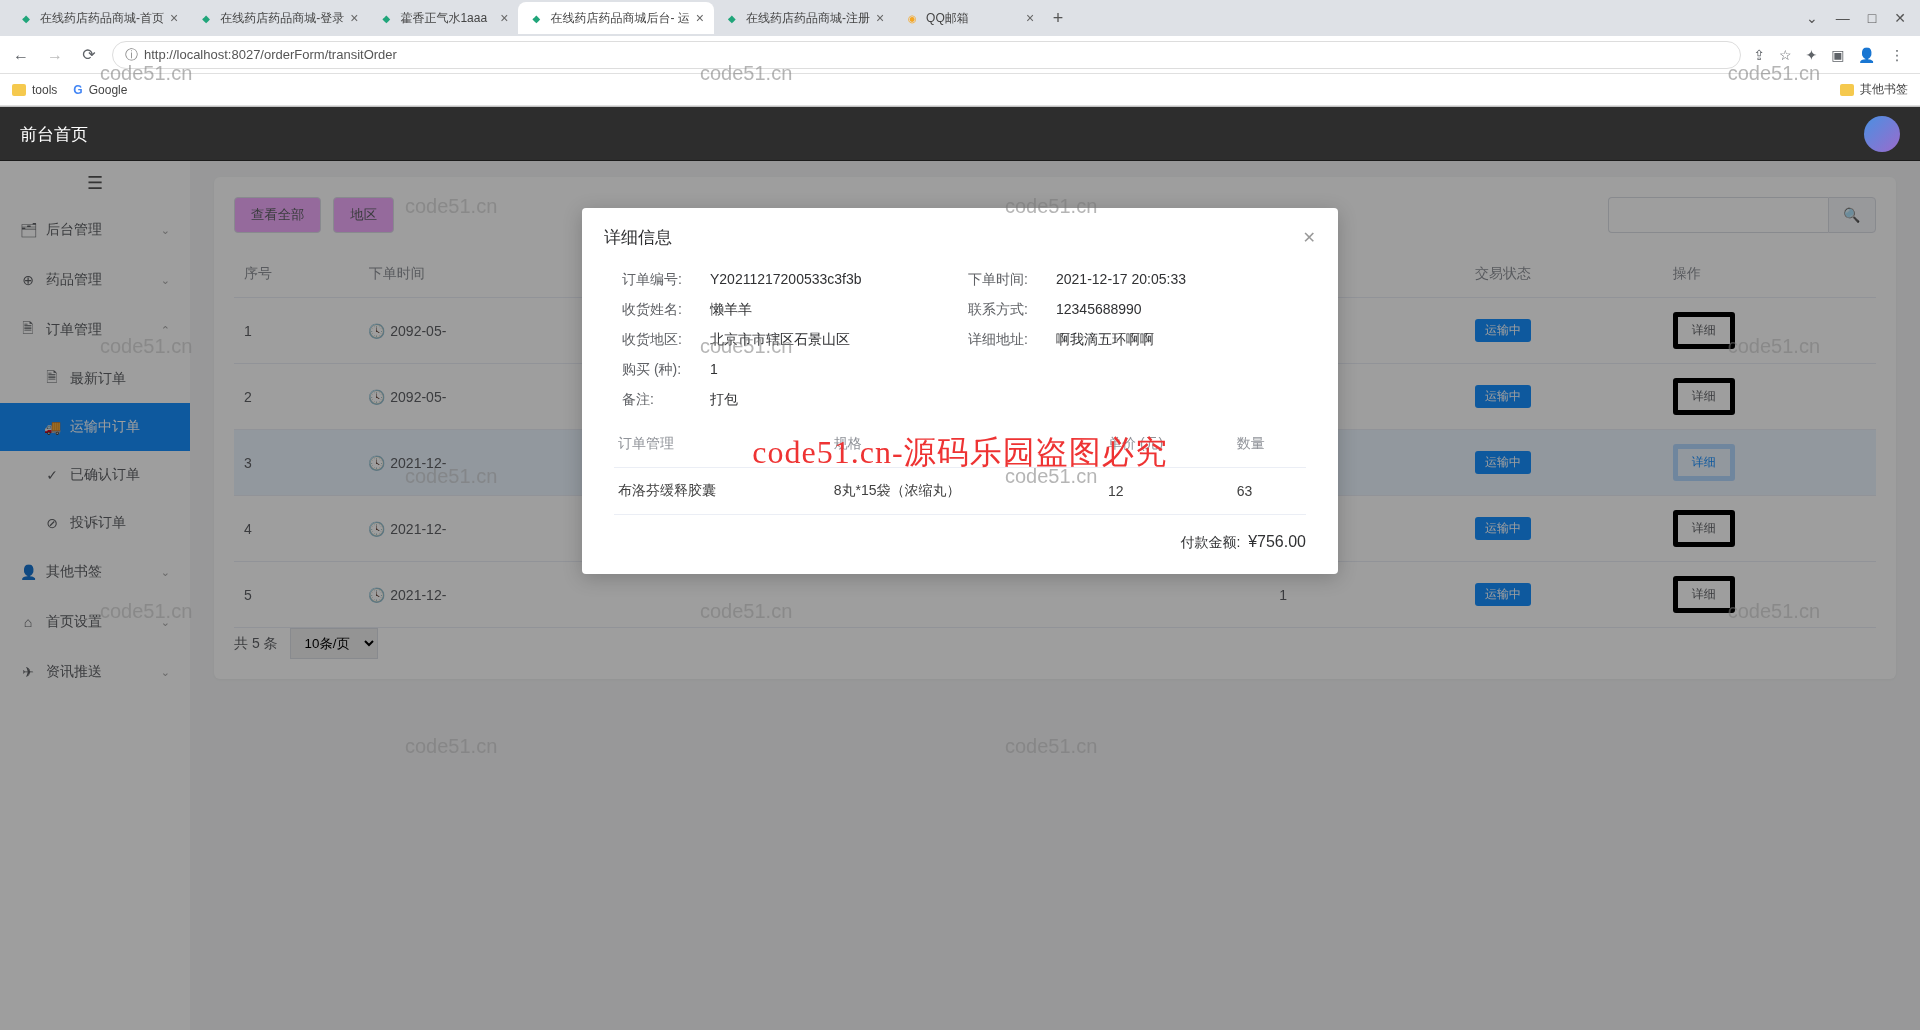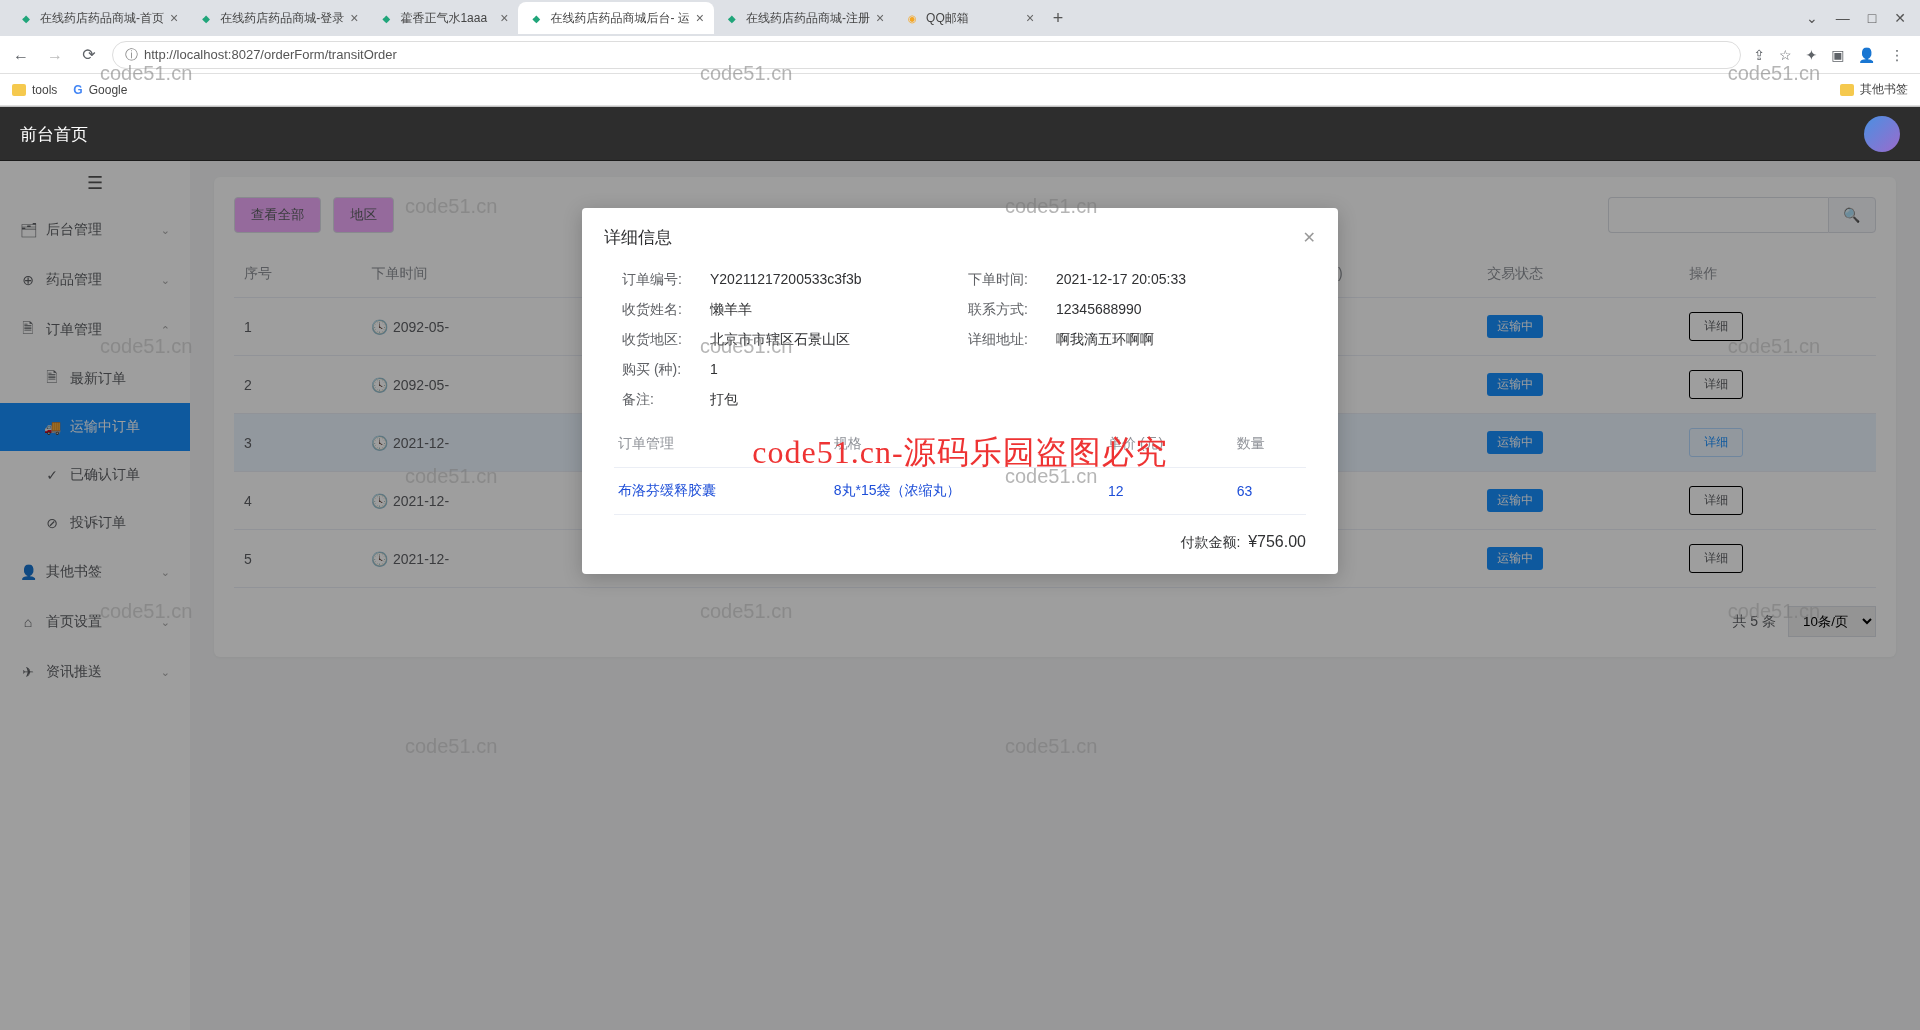--- a/index.html
+++ b/index.html
@@ -54,40 +54,40 @@
 .btn { border: 1px solid #dcdfe6; background: #f0abfc; border-radius: 4px; padding: 8px 16px; cursor: pointer; color: #606266; }
 .search-box { margin-left: auto; display: flex; }
 .search-box input { width: 220px; height: 36px; border: 1px solid #dcdfe6; border-right: none; border-radius: 4px 0 0 4px; padding: 0 10px; }
 .search-box .s-btn { width: 48px; border: 1px solid #dcdfe6; border-radius: 0 4px 4px 0; display: flex; align-items: center; justify-content: center; cursor: pointer; background: #f5f7fa; }
 
 table.data-table { width: 100%; border-collapse: collapse; }
 .data-table th, .data-table td { text-align: left; padding: 14px 10px; border-bottom: 1px solid #ebeef5; font-size: 14px; color: #606266; }
 .data-table th { color: #909399; font-weight: 500; }
 .data-table tr.sel { background: #ecf5ff; }
 .badge { background: #1890ff; color: #fff; padding: 3px 10px; border-radius: 3px; font-size: 12px; display: inline-block; }
-.d-btn { border: 1px solid #000000; background: #fff; border-radius: 3px; padding: 5px 14px; font-size: 12px; cursor: pointer; color: #606266; }
+.d-btn { border: 5px solid #000000; background: #fff; border-radius: 3px; padding: 5px 14px; font-size: 12px; cursor: pointer; color: #606266; }
 .d-btn.pri { color: #1890ff; border-color: #b3d8ff; background: #ecf5ff; }
 .clock { color: #bbb; margin-right: 4px; }
 
-.pager { display: flex; align-items: center; gap: 12px; margin-top: 18px; color: #606266; justify-content: flex-end; }
+.pager { display: flex; align-items: center; gap: 12px; color: #606266; }
 .pager select { border: 1px solid #dcdfe6; border-radius: 0; padding: 6px 10px; }
 
 
 .overlay { position: fixed; top: 160px; left: 0; right: 0; bottom: 0; background: rgba(0,0,0,.38); }
 .modal { position: fixed; top: 208px; left: 50%; transform: translateX(-50%); width: 756px; background: #fff; border-radius: 4px; box-shadow: 0 4px 20px rgba(0,0,0,.2); }
 .modal-head { display: flex; align-items: center; padding: 18px 22px; }
 .modal-head h3 { font-size: 17px; font-weight: 500; color: #303133; }
 .modal-head .close { margin-left: auto; color: #999; cursor: pointer; font-size: 16px; }
 .modal-body { padding: 4px 32px 22px; }
 .info-row { display: flex; margin-bottom: 12px; font-size: 14px; color: #606266; }
 .info-cell { flex: 1; display: flex; gap: 10px; }
 .info-cell .lbl { color: #606266; min-width: 78px; margin-left: 8px; }
 .info-cell .val { color: #303133; }
 .mod-table { width: 100%; border-collapse: collapse; margin-top: 12px; }
-.mod-table th, .mod-table td { text-align: left; padding: 14px 4px; border-bottom: 1px solid #ebeef5; font-size: 14px; color: #1d4ed8; }
+.mod-table th, .mod-table td { text-align: left; padding: 14px 4px; border-bottom: 1px solid #ebeef5; font-size: 14px; color: #404040; }
 .mod-table th { color: #909399; font-weight: 500; }
 .total-row { text-align: right; padding-top: 18px; font-size: 14px; color: #303133; }
 
 
 .wm { position: absolute; color: rgba(120,120,120,.55); font-size: 20px; pointer-events: none; font-family: Arial; }
 .wm-red { position: fixed; color: #e33; font-family: "SimSun", serif; font-size: 32px; font-weight: 400; pointer-events: none; z-index: 9999; left: 50%; top: 431px; transform: translateX(-50%); white-space: nowrap; letter-spacing: 1px; }
 </style>
 </head>
 <body>
 

